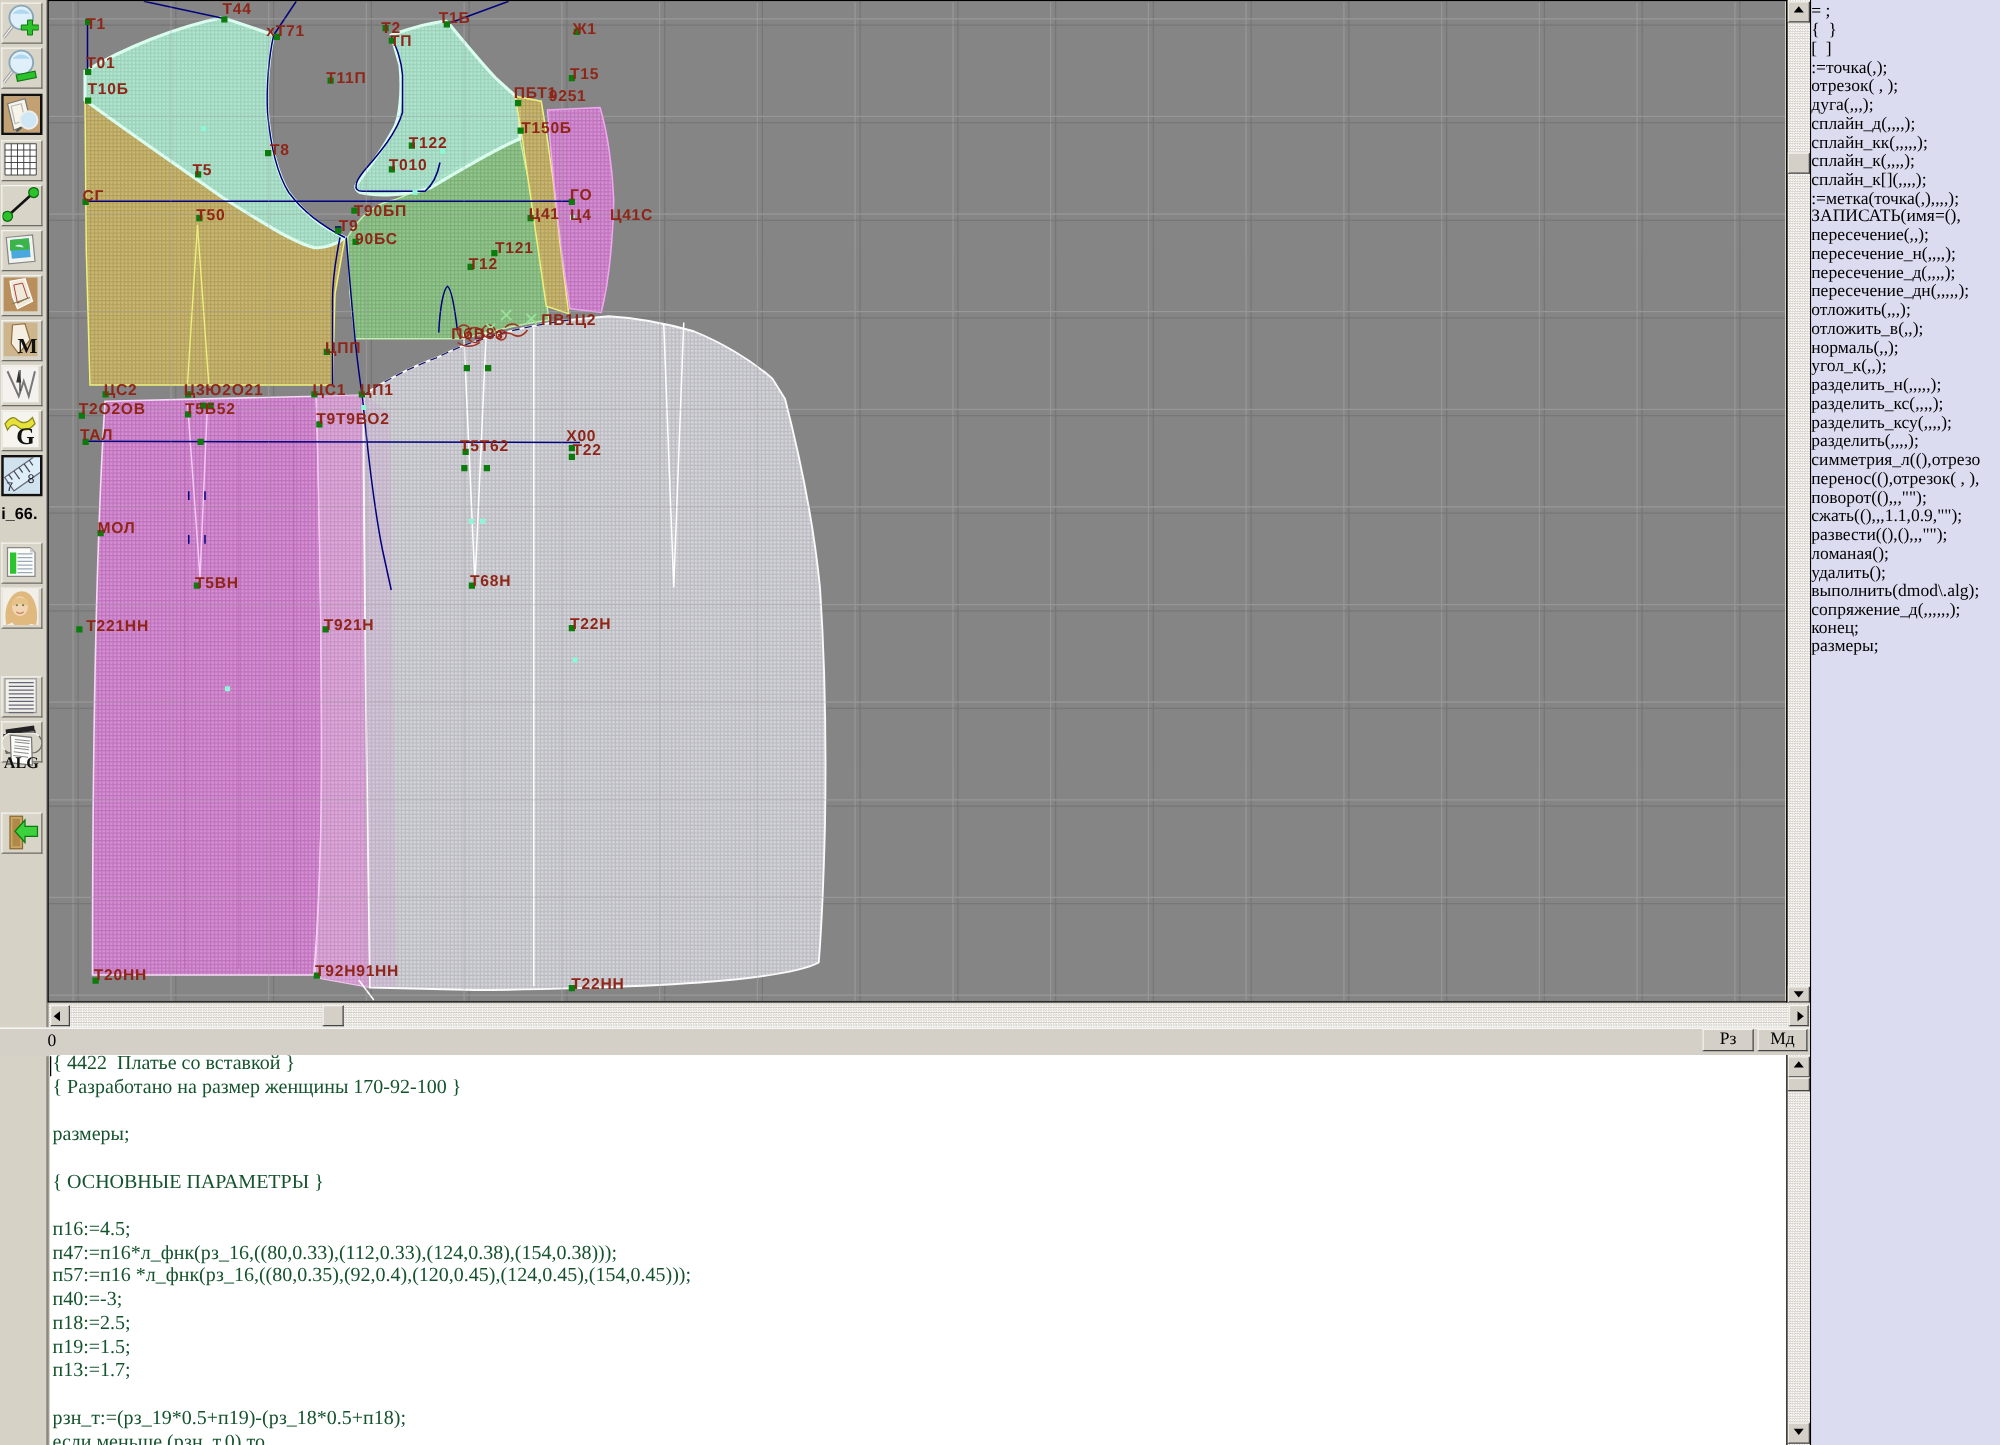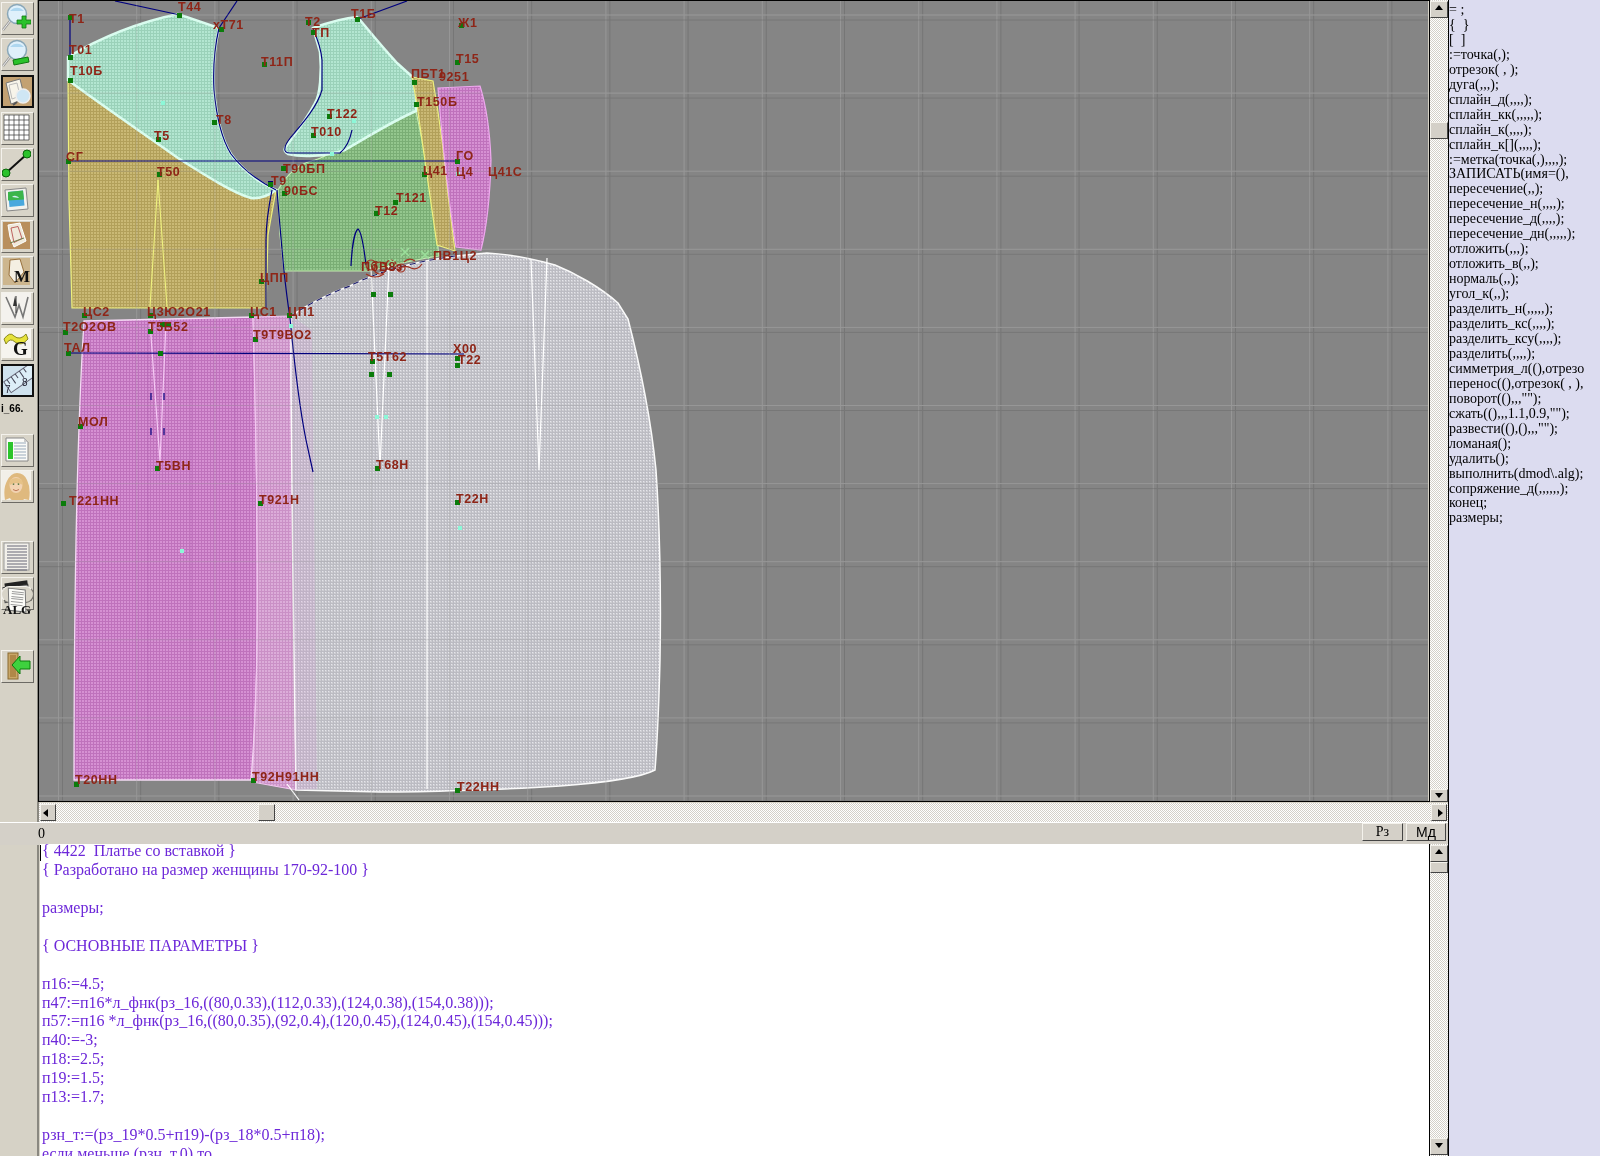--- a/index.html
+++ b/index.html
@@ -1,21 +1,21 @@
 <!DOCTYPE html>
 <html><head><meta charset="utf-8"><style>
 html,body{margin:0;padding:0;}
 body{width:1600px;height:1156px;position:relative;background:#d6d2c6;font-family:"Liberation Sans",sans-serif;overflow:hidden;}
 .abs{position:absolute;}
 .btn{position:absolute;left:1px;width:33px;height:33px;background:#d8d4c8;border-top:1px solid #f4f2ec;border-left:1px solid #f4f2ec;border-right:1px solid #6c6a64;border-bottom:1px solid #6c6a64;box-sizing:border-box;}
 .btnp{border:2px solid #111;background:#d8d4c8;}
 .sb{background-image:conic-gradient(#ffffff 25%,#d4d0c8 0 50%,#ffffff 0 75%,#d4d0c8 0);background-size:2px 2px;}
 .sbtn{position:absolute;background:#d4d0c8;border-top:1px solid #f4f2ec;border-left:1px solid #f4f2ec;border-right:1px solid #444;border-bottom:1px solid #444;box-sizing:border-box;}
 .panel{position:absolute;left:1449px;top:0;width:151px;height:1156px;background:#dcdcf0;font-family:"Liberation Serif",serif;font-size:14px;line-height:14.95px;color:#000;white-space:pre;overflow:hidden;}
-.ta{position:absolute;left:40px;top:844px;width:1390px;height:312px;background:#fff;font-family:"Liberation Serif",serif;font-size:16px;line-height:18.93px;color:#6d28d9;white-space:pre;overflow:hidden;padding:0 0 0 2px;box-sizing:border-box;}
+.ta{position:absolute;left:40px;top:844px;width:1390px;height:312px;background:#fff;font-family:"Liberation Serif",serif;font-size:16px;line-height:18.93px;color:#14532d;white-space:pre;overflow:hidden;padding:0 0 0 2px;box-sizing:border-box;}
 </style></head><body>
 
 <div class="abs" style="left:0;top:0;width:38px;height:1156px;background:#d6d2c6;"></div>
 <div class="btn" style="top:2px;height:33px;"><svg width="29" height="29" viewBox="0 0 29 29">
       <line x1="8" y1="18" x2="1" y2="27" stroke="#999" stroke-width="2.5"></line>
       <line x1="8" y1="18" x2="1" y2="27" stroke="#eee" stroke-width="1"></line>
       <circle cx="15" cy="11" r="9.5" fill="#dff0fb" stroke="#8aa7b8" stroke-width="1.5"></circle>
       <path d="M8,8 a9,9 0 0 1 14,0 z" fill="#aed7f0"></path>
       <path d="M19,16 h5 v-4 h4 v4 h5 v4 h-5 v4 h-4 v-4 h-5 z" fill="#2bc22b" stroke="#117711" stroke-width="0.8" transform="translate(-4,1)"></path>
     </svg></div>
@@ -87,21 +87,21 @@
         <rect x="2" y="8" width="34" height="13" fill="#ddeef8" stroke="#667" stroke-width="1"></rect>
         <line x1="6" y1="8" x2="6" y2="13" stroke="#445"></line>
         <line x1="11" y1="8" x2="11" y2="16" stroke="#445"></line>
         <line x1="16" y1="8" x2="16" y2="13" stroke="#445"></line>
         <line x1="21" y1="8" x2="21" y2="16" stroke="#445"></line>
         <line x1="26" y1="8" x2="26" y2="13" stroke="#445"></line>
       </g>
       <text x="2" y="27" font-size="10" fill="#223">7</text>
       <text x="19" y="20" font-size="10" fill="#223">8</text>
     </svg></div>
-<div class="abs" style="left:1px;top:403px;width:36px;height:26px;font-weight:bold;font-size:10px;color:#000;">i_66.</div>
+<div class="abs" style="left:1px;top:403px;width:36px;height:26px;font-weight:bold;font-size:13px;color:#000;">i_66.</div>
 <div class="btn" style="top:434px;height:33px;"><svg width="29" height="29" viewBox="0 0 29 29">
       <path d="M4,3 h18 l4,4 v19 h-22 z" fill="#fbfbf8" stroke="#888"></path>
       <path d="M22,3 l4,4 h-4 z" fill="#ccc"></path>
       <rect x="6" y="7" width="5" height="17" fill="#2cc42c"></rect>
       <g stroke="#9ab" stroke-width="1">
         <line x1="12" y1="8" x2="24" y2="8"></line>
         <line x1="12" y1="11" x2="24" y2="11"></line>
         <line x1="12" y1="14" x2="24" y2="14"></line>
         <line x1="12" y1="17" x2="24" y2="17"></line>
         <line x1="12" y1="20" x2="24" y2="20"></line>
@@ -393,21 +393,21 @@
 <div class="sbtn" style="left:40px;top:804px;width:16px;height:17px;">
     <div style="width:0;height:0;border:4px solid transparent;border-right:5px solid #000;margin:4px 0 0 2px;border-left:none;"></div>
   </div>
 <div class="sbtn" style="left:258px;top:804px;width:17px;height:17px;"></div>
 <div class="sbtn" style="left:1431px;top:804px;width:16px;height:17px;">
     <div style="width:0;height:0;border:4px solid transparent;border-left:5px solid #000;margin:4px 0 0 6px;border-right:none;"></div>
   </div>
 <div class="abs" style="left:0;top:822px;width:1449px;height:22px;background:#d4d0c8;border-top:1px solid #fff;"></div>
 <div class="abs" style="left:38px;top:826px;font-family:'Liberation Serif',serif;font-size:14px;">0</div>
 <div class="sbtn" style="left:1362px;top:823px;width:41px;height:18px;font-family:'Liberation Serif',serif;font-size:14px;text-align:center;">Рз</div>
-<div class="sbtn" style="left:1406px;top:823px;width:40px;height:18px;font-family:Liberation Sans, sans-serif;font-size:14px;text-align:center;">Мд</div>
+<div class="sbtn" style="left:1406px;top:823px;width:40px;height:18px;font-family:Liberation Serif, serif;font-size:14px;text-align:center;">Мд</div>
 <div class="ta"><div style="margin-top:-2px;">{ 4422  Платье со вставкой }
 { Разработано на размер женщины 170-92-100 }
 
 размеры;
 
 { ОСНОВНЫЕ ПАРАМЕТРЫ }
 
 п16:=4.5;
 п47:=п16*л_фнк(рз_16,((80,0.33),(112,0.33),(124,0.38),(154,0.38)));
 п57:=п16 *л_фнк(рз_16,((80,0.35),(92,0.4),(120,0.45),(124,0.45),(154,0.45)));

